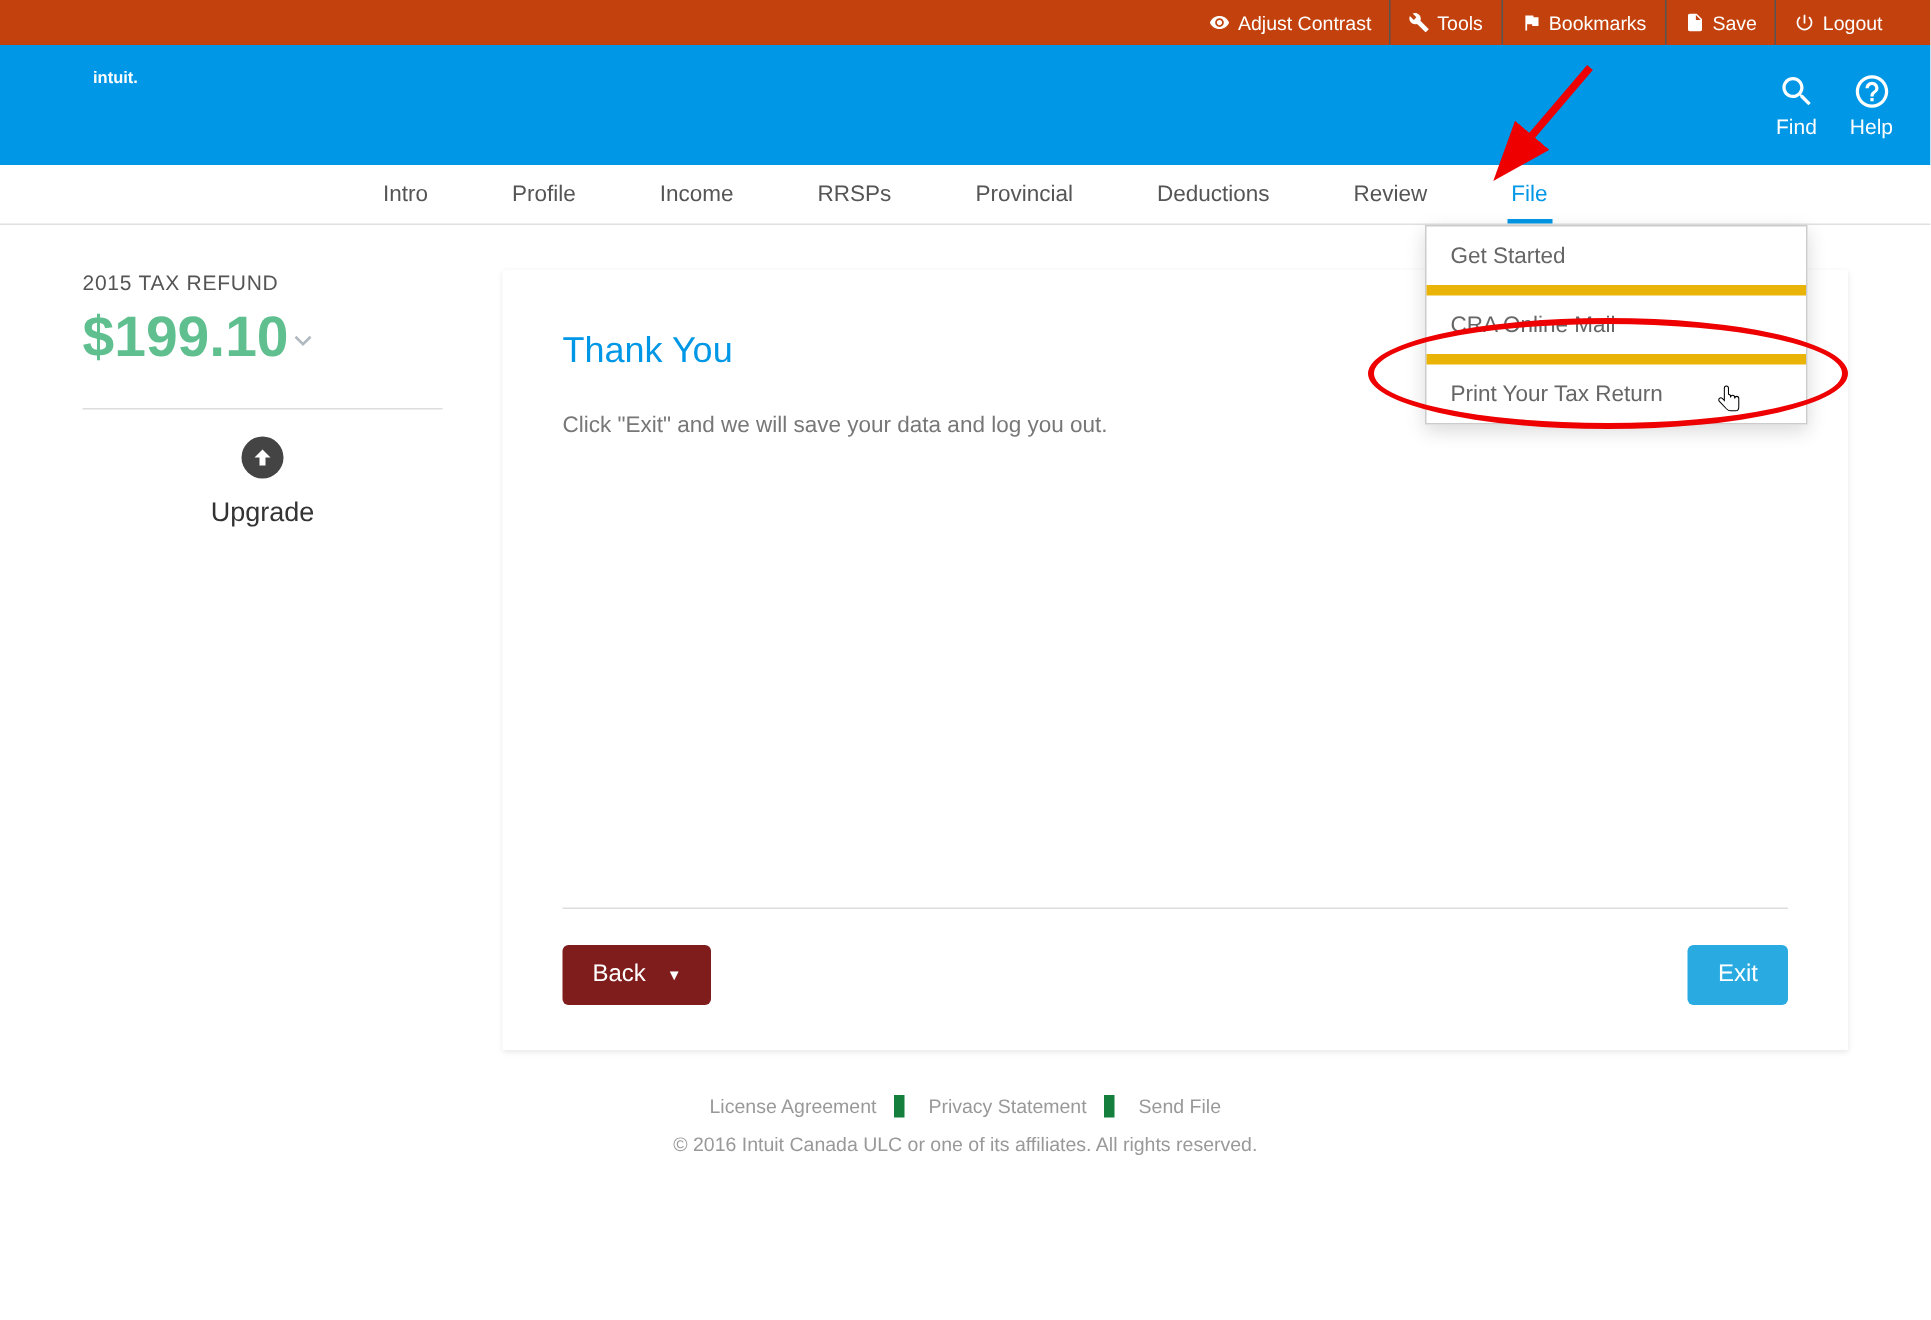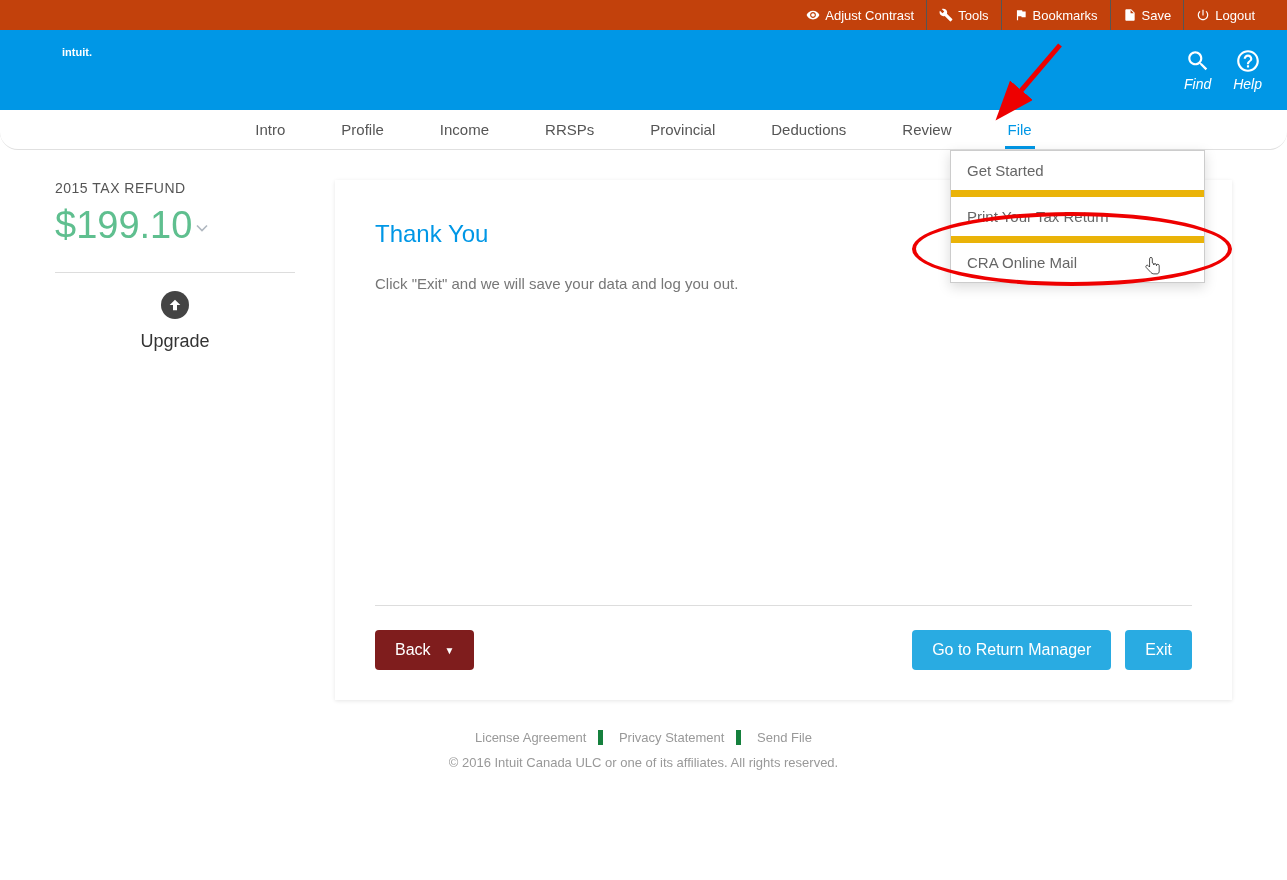--- a/index.html
+++ b/index.html
@@ -10,59 +10,59 @@
     .topbar-item:last-child { border-right: none; }
     .topbar-item svg { width: 14px; height: 14px; fill: #fff; }
     
     .header { background: #0097e6; color: #fff; height: 80px; display: flex; align-items: center; padding: 0 25px; position: relative; }
     .logo-area { display: flex; align-items: baseline; gap: 8px; }
     .intuit-text { font-size: 11px; font-weight: bold; position: absolute; top: 16px; left: 62px; }
     .turbotax-text { font-size: 26px; font-weight: bold; letter-spacing: -0.5px; }
     .check-badge { display: inline-flex; background: #e33; border-radius: 50%; width: 28px; height: 28px; align-items: center; justify-content: center; margin-left: 2px; vertical-align: middle; }
     .check-badge svg { width: 18px; height: 18px; fill: #fff; }
     .product-name { font-size: 22px; font-weight: 300; margin-left: 12px; }
-    .header-right { margin-left: auto; display: flex; gap: 22px; align-items: center; font-style: italic; }
+    .header-right { margin-left: auto; display: flex; gap: 22px; align-items: center; }
     .header-btn { text-align: center; cursor: pointer; }
     .header-btn svg { width: 26px; height: 26px; fill: #fff; display: block; margin: 0 auto 2px; }
     .header-btn-label { font-size: 14px; }
     
-    .navbar { background: #fff; border-bottom: 1px solid #e0e0e0; height: 40px; display: flex; justify-content: center; align-items: stretch; position: relative; border-radius: 18px; }
+    .navbar { background: #fff; border-bottom: 1px solid #e0e0e0; height: 40px; display: flex; justify-content: center; align-items: stretch; position: relative; }
     .nav-item { padding: 0 28px; display: flex; align-items: center; color: #555; font-size: 15px; cursor: pointer; position: relative; }
     .nav-item.active { color: #0097e6; }
     .nav-item.active::after { content: ''; position: absolute; bottom: 0; left: 50%; transform: translateX(-50%); width: 30px; height: 3px; background: #0097e6; }
     
     .dropdown { position: absolute; top: 150px; left: 950px; width: 255px; background: #fff; border: 1px solid #ccc; box-shadow: 0 4px 12px rgba(0,0,0,0.15); z-index: 10; }
     .dropdown-item { padding: 11px 16px; color: #666; font-size: 15px; border-bottom: 7px solid #eab308; cursor: pointer; }
     .dropdown-item:last-child { border-bottom: none; }
     
     .content { display: flex; padding: 30px 55px 0; gap: 40px; }
     .sidebar { width: 240px; flex-shrink: 0; }
     .refund-label { font-size: 14px; color: #555; letter-spacing: 0.5px; margin-bottom: 8px; }
-    .refund-amount { font-size: 38px; color: #5fbf8f; font-weight: 400; display: flex; align-items: center; }
+    .refund-amount { font-size: 38px; color: #5fbf8f; font-weight: 700; display: flex; align-items: center; }
     .refund-chevron { color: #aac; }
     .refund-chevron svg { width: 20px; height: 20px; stroke: #b0b8c0; fill: none; stroke-width: 2; }
     .divider { border-top: 1px solid #ddd; margin: 25px 0 18px; }
     .upgrade { display: flex; align-items: center; gap: 12px; font-size: 18px; color: #333; cursor: pointer; flex-direction: column; }
     .upgrade-icon { width: 28px; height: 28px; background: #444; border-radius: 50%; display: flex; align-items: center; justify-content: center; }
     .upgrade-icon svg { width: 16px; height: 16px; fill: #fff; }
     
     .main-panel { flex: 1; background: #fff; box-shadow: 0 1px 4px rgba(0,0,0,0.1); padding: 40px 40px 30px; min-height: 520px; display: flex; flex-direction: column; }
     .page-title { font-size: 24px; color: #0097e6; font-weight: 400; margin-bottom: 24px; }
     .body-text { font-size: 15px; color: #777; line-height: 1.6; margin-bottom: 10px; }
     .note-label { font-weight: bold; color: #666; }
     .panel-footer { margin-top: auto; border-top: 1px solid #ddd; padding-top: 24px; display: flex; align-items: center; }
     .btn { padding: 11px 20px; border: none; border-radius: 4px; font-size: 16px; cursor: pointer; color: #fff; }
     .btn-back { background: #7f1d1d; display: flex; align-items: center; gap: 14px; }
     .btn-back .caret { font-size: 10px; }
     .btn-primary { background: #29abe2; }
     .footer-right { margin-left: auto; display: flex; gap: 14px; }
     
     .page-footer { text-align: center; padding: 30px 0; color: #999; font-size: 13px; }
     .footer-links { margin-bottom: 10px; }
-    .footer-link { color: #999; padding: 0 12px; border-right: 5px solid #15803d; cursor: pointer; }
+    .footer-link { color: #999; padding: 0 12px; border-right: 7px solid #15803d; cursor: pointer; }
     .footer-link:last-child { border-right: none; }
     
     .annotation-arrow { position: absolute; top: 35px; left: 990px; z-index: 20; pointer-events: none; }
     .annotation-ellipse { position: absolute; top: 212px; left: 912px; width: 320px; height: 74px; border: 4px solid #e00; border-radius: 50%; z-index: 20; pointer-events: none; }
     .cursor-hand { position: absolute; top: 256px; left: 1144px; z-index: 25; pointer-events: none; }
     .cursor-hand svg { width: 18px; height: 22px; }
   </style>
 </head>
 <body>
 
@@ -123,22 +123,22 @@
   <div class="nav-item">Income</div>
   <div class="nav-item">RRSPs</div>
   <div class="nav-item">Provincial</div>
   <div class="nav-item">Deductions</div>
   <div class="nav-item">Review</div>
   <div class="nav-item active">File</div>
 </div>
 
 <div class="dropdown">
   <div class="dropdown-item">Get Started</div>
+  <div class="dropdown-item">CRA Online Mail</div>
   <div class="dropdown-item">Print Your Tax Return</div>
-  <div class="dropdown-item">CRA Online Mail</div>
 </div>
 
 <div class="content">
   <div class="sidebar">
     <div class="refund-label">2015 TAX REFUND</div>
     <div class="refund-amount">
       <span>$199.10</span>
       <span class="refund-chevron">
         <svg viewBox="0 0 24 24">
             <polyline points="6 9 12 15 18 9"></polyline>
@@ -158,21 +158,20 @@
 
   <div class="main-panel">
     <h1 class="page-title">Thank You</h1>
     <p class="body-text">Click "Exit" and we will save your data and log you out.</p>
     <div class="panel-footer">
       <button class="btn btn-back">
         <span>Back</span>
         <span class="caret">▼</span>
       </button>
       <div class="footer-right">
-        <button class="btn btn-primary">Go to Return Manager</button>
         <button class="btn btn-primary">Exit</button>
       </div>
     </div>
   </div>
 </div>
 
 <div class="page-footer">
   <div class="footer-links">
     <span class="footer-link">License Agreement</span>
     <span class="footer-link">Privacy Statement</span>

